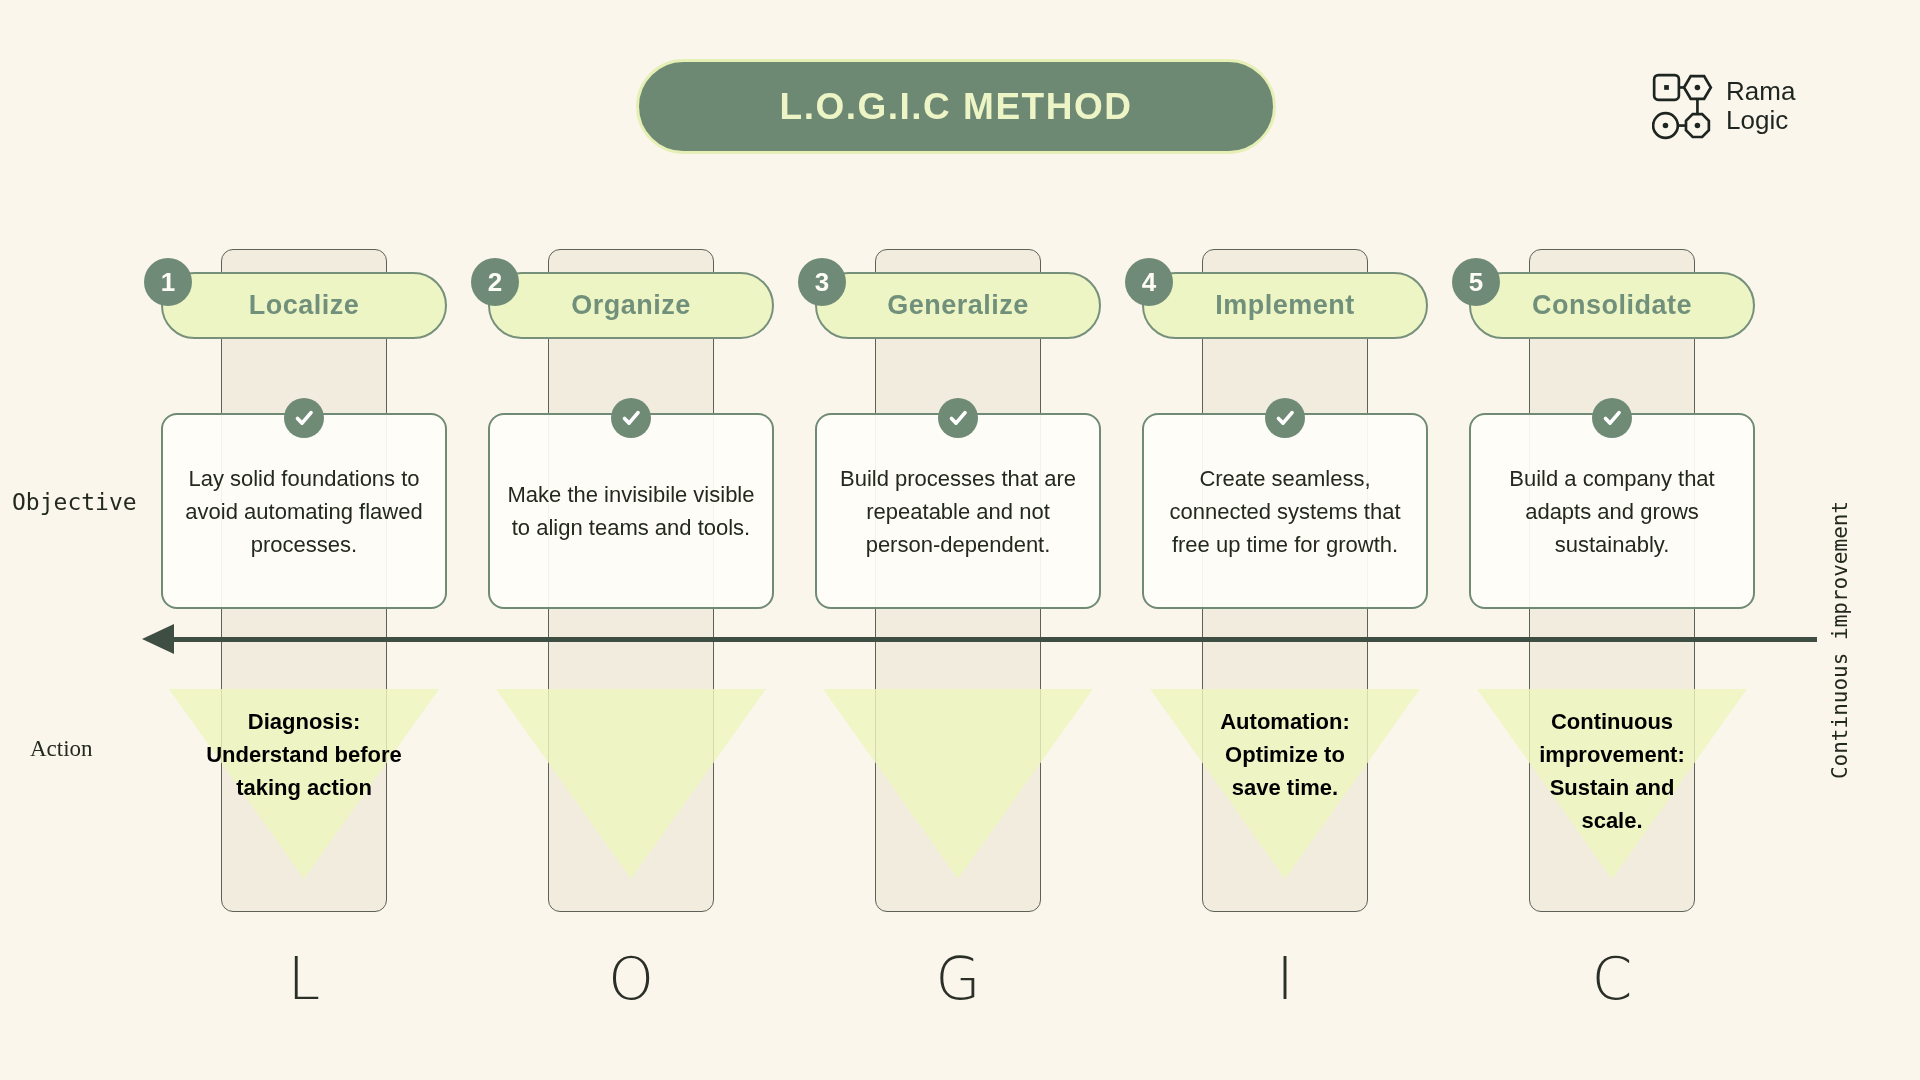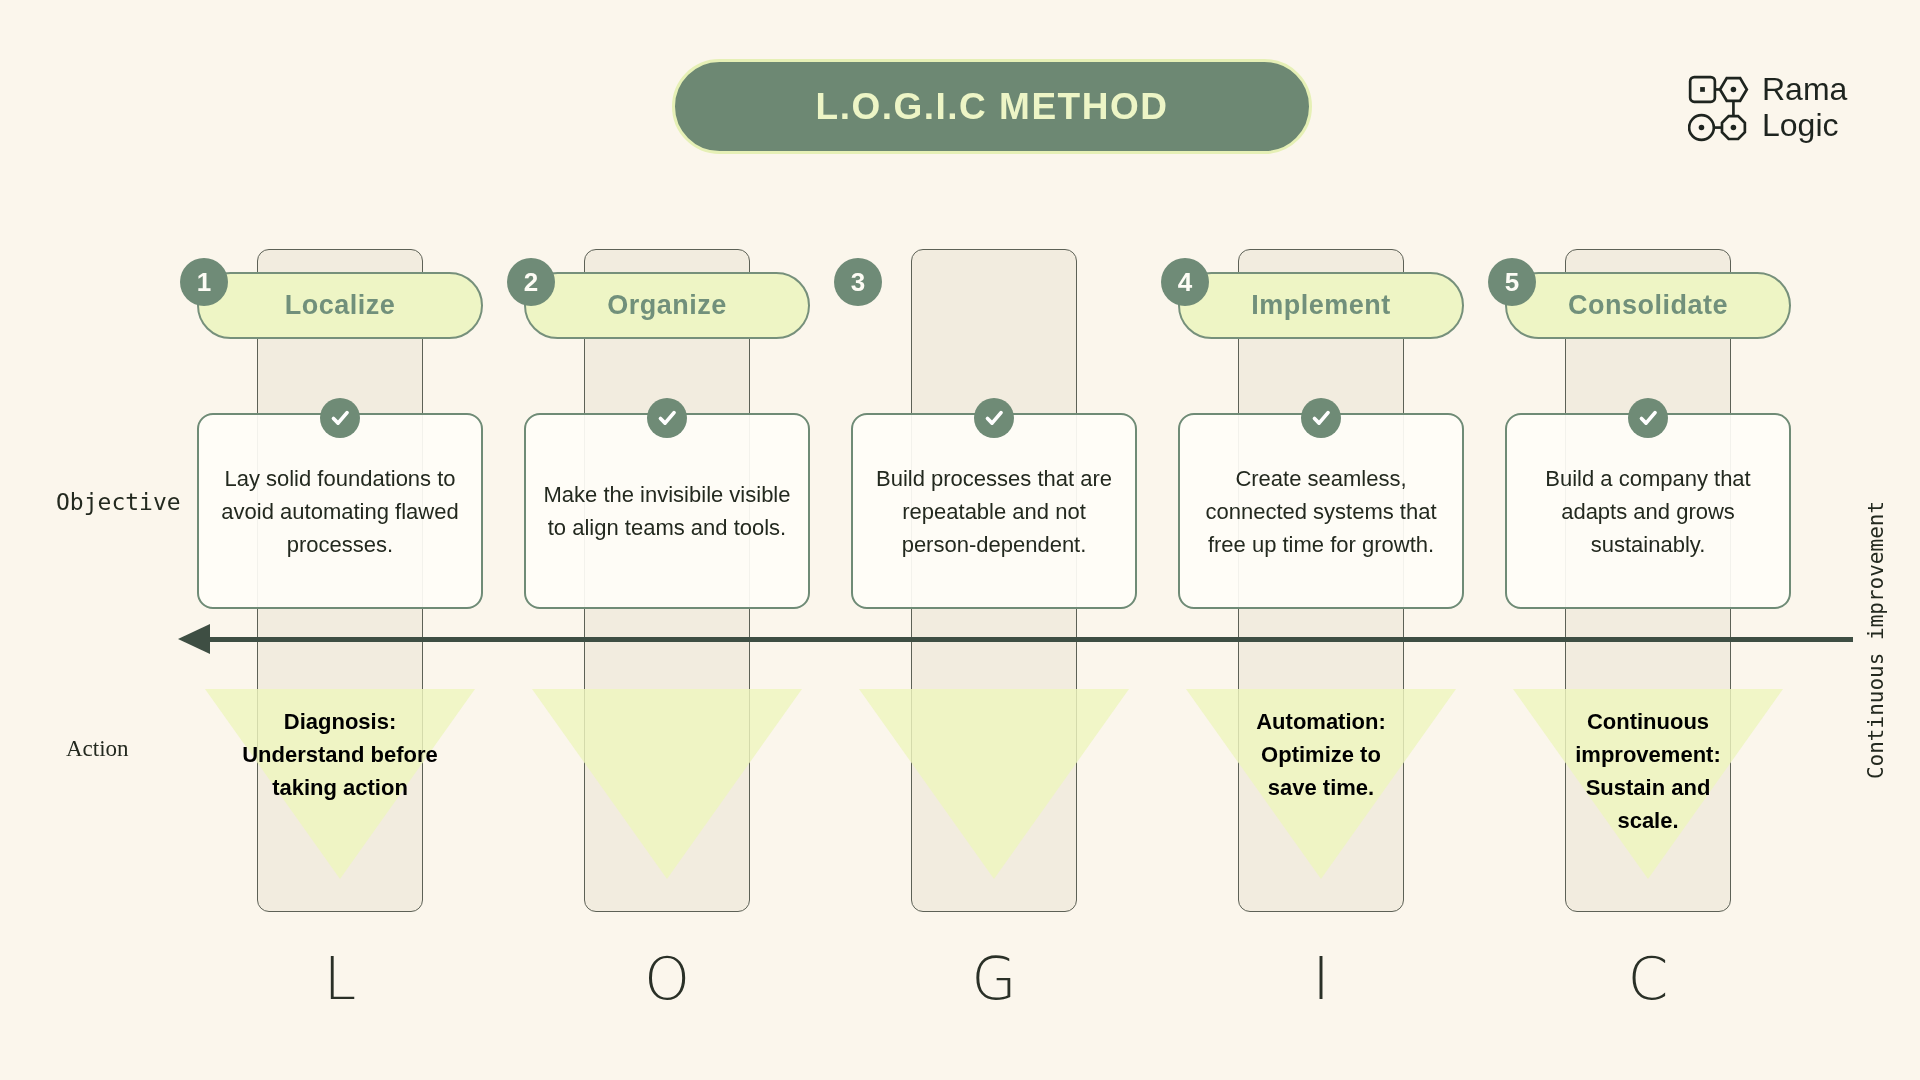--- a/index.html
+++ b/index.html
@@ -3,43 +3,43 @@
 <meta charset="utf-8">
 <style>
   * { margin:0; padding:0; box-sizing:border-box; }
   html,body { width:1920px; height:1080px; overflow:hidden; }
   body {
     background:#FBF6EC;
     font-family:"Liberation Sans","DejaVu Sans",sans-serif;
     color:#23291F;
     position:relative;
   }
-  .stage { position:absolute; inset:0;margin-left:36px; }
+  .stage { position:absolute; inset:0; }
 
   
   .title-pill {
     position:absolute; left:636px; top:59px; width:640px; height:95px;
     background:#6D8873; border:3px solid #E6F0B6; border-radius:60px;
     display:flex; align-items:center; justify-content:center;
   }
   .title-pill span {
     color:#EDF5C6; font-size:37px; font-weight:800; letter-spacing:1.5px;
   }
 
   
   .logo { position:absolute; left:1652px; top:72px; display:flex; align-items:center; gap:12px; }
   .logo svg { display:block; }
-  .logo-text { font-size:32px; line-height:1.12; font-weight:500; color:#1E241F; }
+  .logo-text { font-size:26px; line-height:1.12; font-weight:500; color:#1E241F; }
 
   
   .row-label {
     position:absolute; font-family:"DejaVu Sans Mono","Liberation Mono",monospace;
     font-size:23px; color:#23291F;
   }
-  .row-label.objective { left:20px; top:489px; }
+  .row-label.objective { left:12px; top:489px; }
   .row-label.action { left:30px; top:736px;font-family:Liberation Serif, serif; }
 
   
   .arrow-line {
     position:absolute; left:166px; top:637px; width:1651px; height:5px;
     background:#3E4E43; z-index:6;
   }
   .arrow-head {
     position:absolute; left:142px; top:624px; width:0; height:0; z-index:6;
     border-top:15px solid transparent; border-bottom:15px solid transparent;
@@ -176,20 +176,23 @@
       <svg width="26" height="26" viewBox="0 0 24 24">
           <path d="M6 12.5l4.2 4.2L18.5 7" stroke="#FFFFFF" stroke-width="3.4" fill="none" stroke-linecap="round" stroke-linejoin="round"></path>
         </svg>
     </div>
     <div class="letter">O</div>
   </div>
 
   <div class="column" style="left:793px">
     <div class="strip"></div>
     <div class="triangle"></div>
+    <div class="pill">
+      <span>Generalize</span>
+    </div>
     <div class="badge">
       <span>3</span>
     </div>
     <div class="obj-box">
       <span>Build processes that are repeatable and not person-dependent.</span>
     </div>
     <div class="check">
       <svg width="26" height="26" viewBox="0 0 24 24">
           <path d="M6 12.5l4.2 4.2L18.5 7" stroke="#FFFFFF" stroke-width="3.4" fill="none" stroke-linecap="round" stroke-linejoin="round"></path>
         </svg>

